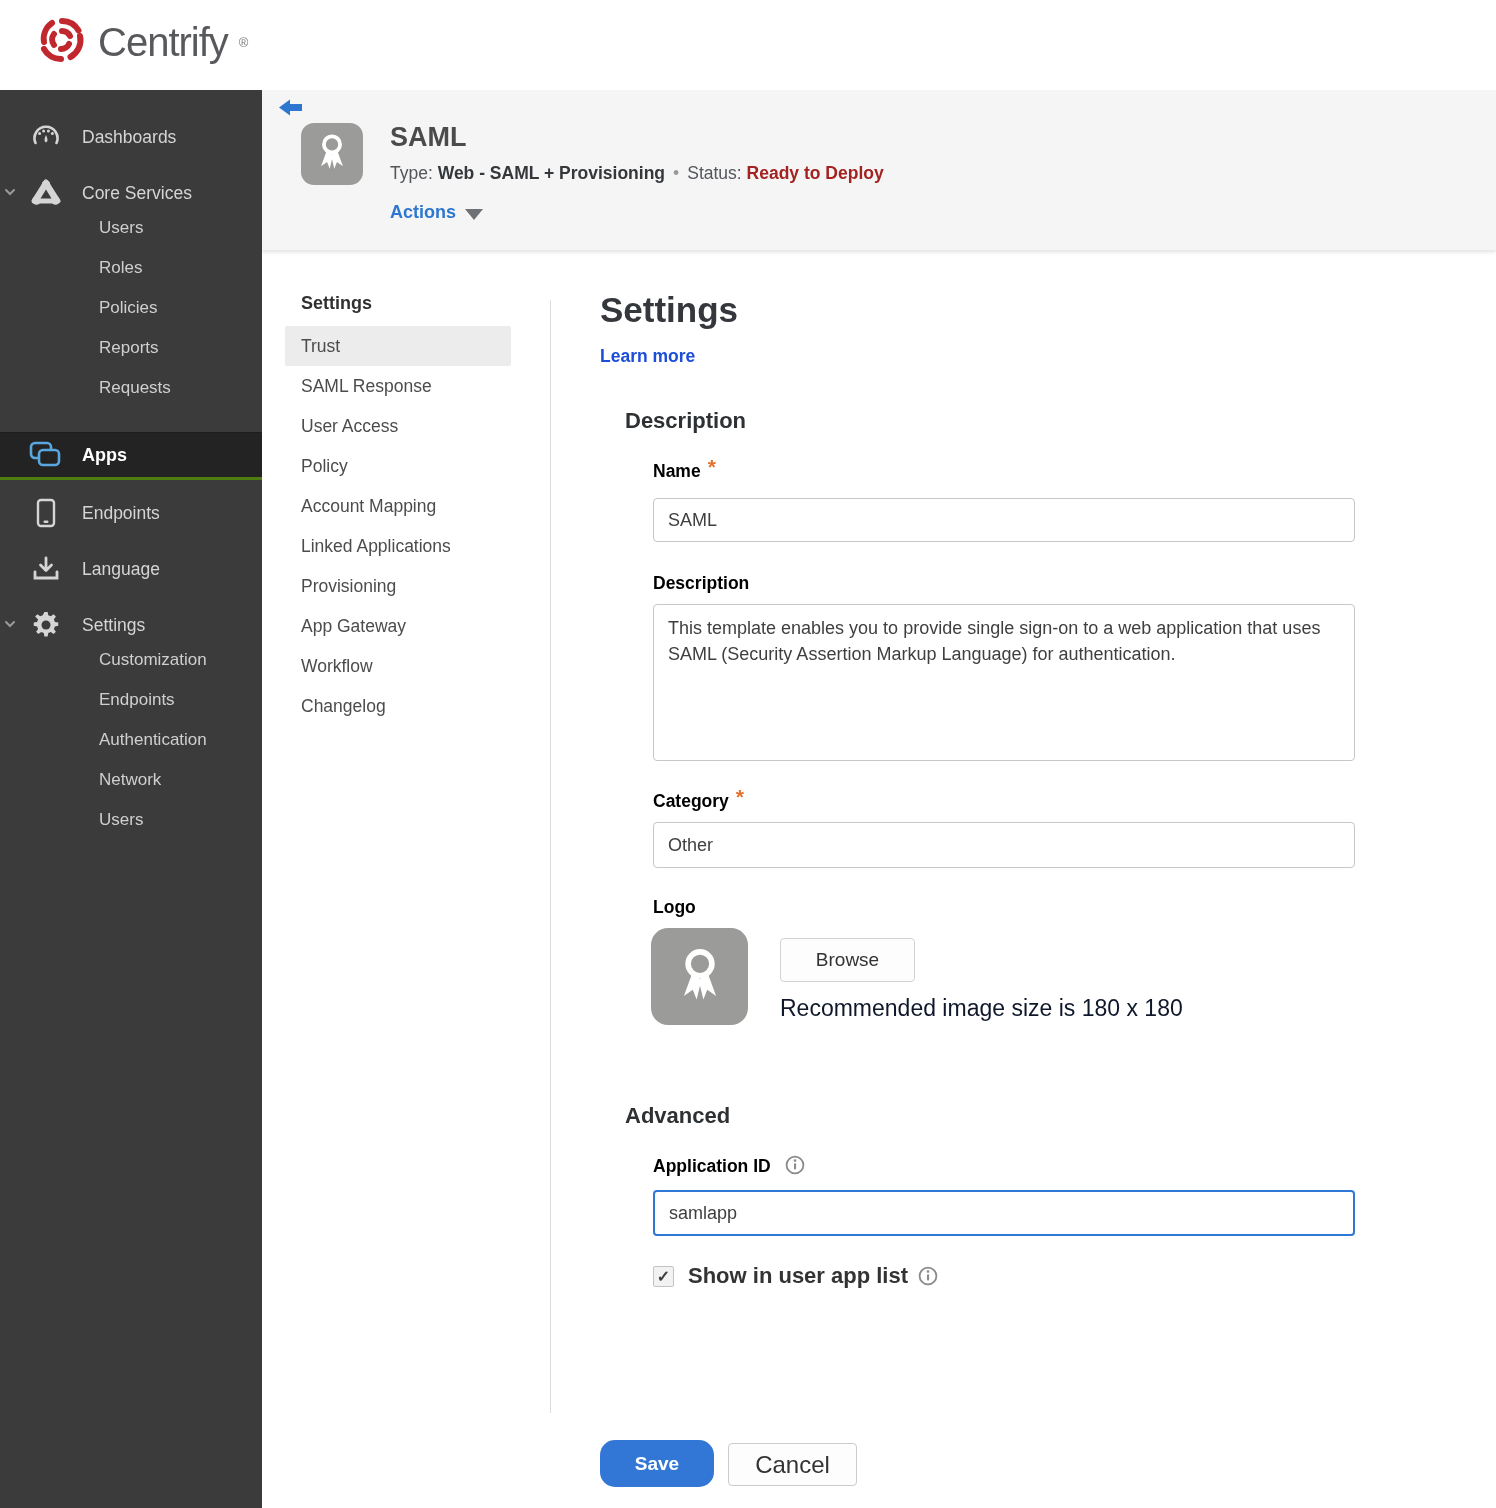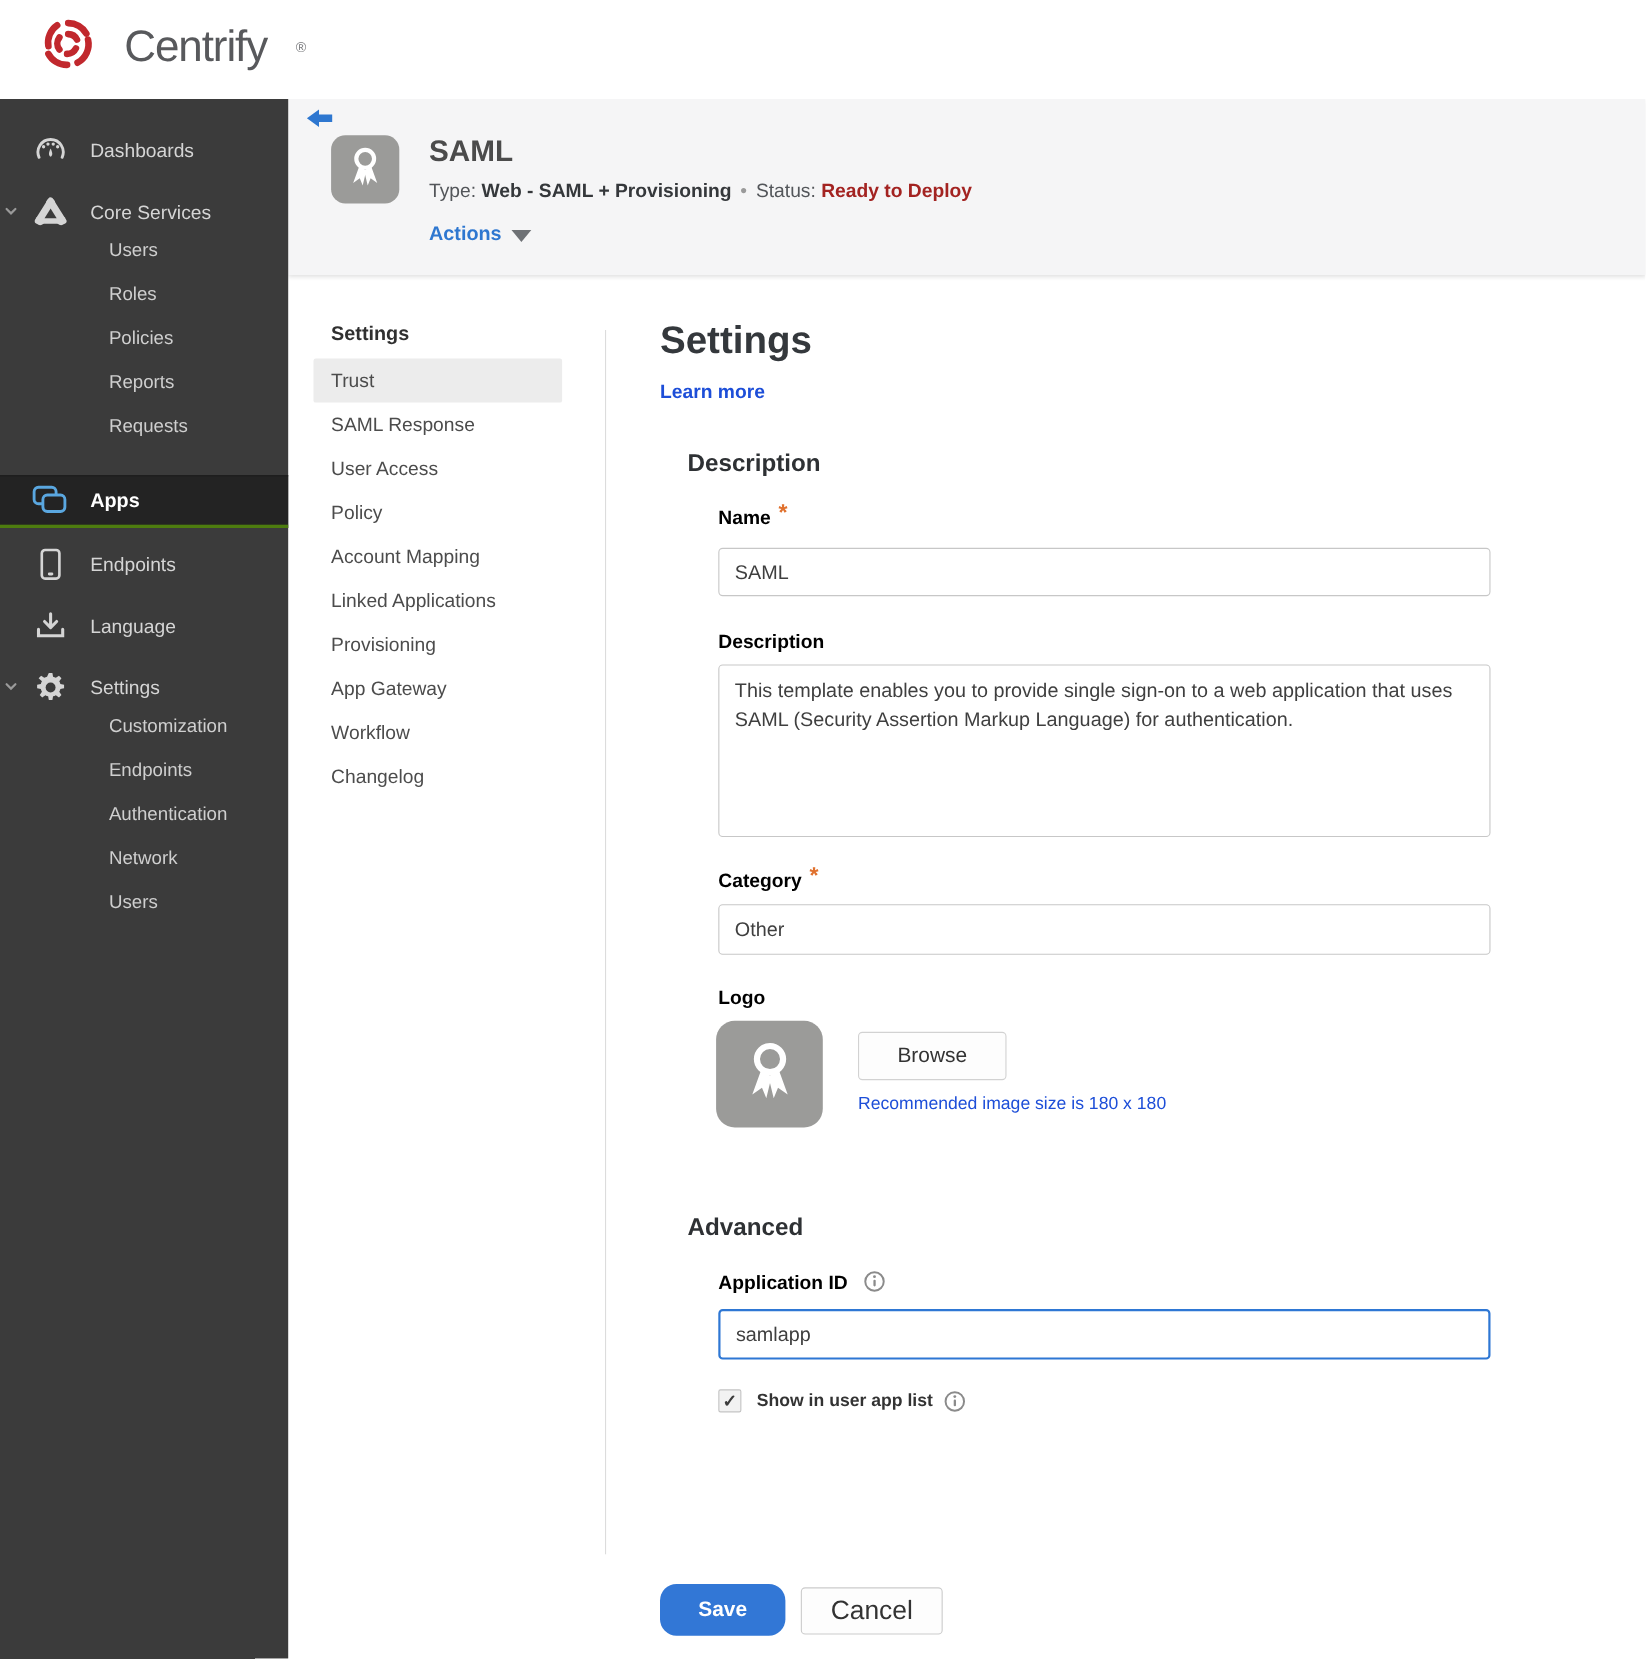--- a/index.html
+++ b/index.html
@@ -2,21 +2,21 @@
 <html><head>
 <meta charset="utf-8">
 <style>
   * { margin:0; padding:0; box-sizing:border-box; }
   html,body { width:1496px; height:1508px; }
   body { font-family:"Liberation Sans", sans-serif; background:#fff; color:#3a3a3a; }
   #page { position:relative; width:1496px; height:1508px; overflow:hidden; background:#fff; }
 
   
   .topbar { position:absolute; left:0; top:0; width:1496px; height:90px; background:#fff; z-index:5; }
-  .brand { position:absolute; left:36px; top:14px; display:flex; align-items:center; gap:25px; }
+  .brand { position:absolute; left:36px; top:14px; display:flex; align-items:center; gap:10px; }
   .brand-text { font-size:40px; color:#58595c; font-weight:400; letter-spacing:-1px; }
   .brand-reg { font-size:13px; color:#7a7b7e; vertical-align:super; margin-left:1px; }
 
   
   .sidebar { position:absolute; left:0; top:90px; width:262px; height:1418px; background:#3b3b3b; z-index:4; }
   .side-row { position:absolute; left:0; width:262px; height:38px; display:flex; align-items:center; cursor:pointer; }
   .side-row .ico { position:absolute; left:31px; width:30px; height:30px; display:flex; align-items:center; justify-content:center; }
   .side-row .lbl { position:absolute; left:82px; font-size:17.5px; color:#d5d5d5; }
   .side-row .chev { position:absolute; left:3px; width:16px; height:16px; }
   .side-sub { position:absolute; left:99px; font-size:17px; color:#cfcfcf; cursor:pointer; }
@@ -59,26 +59,26 @@
   .pos { position:absolute; }
   .txt-input { width:702px; height:44px; border:1px solid #c7c7c7; border-radius:4px; font-family:"Liberation Sans",sans-serif;
                font-size:18px; color:#3f3f3f; padding:0 14px; background:#fff; outline:none; }
   .txt-area { width:702px; height:157px; border:1px solid #c7c7c7; border-radius:4px; font-family:"Liberation Sans",sans-serif;
               font-size:18px; color:#3f3f3f; padding:10px 14px; line-height:1.45; resize:none; background:#fff; outline:none; }
   .txt-input.focused { border:2px solid #2e77d4; height:46px; }
   .logo-box { position:absolute; left:51px; top:638px; width:97px; height:97px; background:#9b9b99; border-radius:17px;
               display:flex; align-items:center; justify-content:center; }
   .browse-btn { position:absolute; left:180px; top:648px; width:135px; height:44px; background:#fdfdfd; border:1px solid #d2d2d2;
                 border-radius:4px; font-size:19px; color:#333; font-family:"Liberation Sans",sans-serif; cursor:pointer; }
-  .logo-hint { position:absolute; left:180px; top:705px; font-size:16px; color:#1d4ed8; }
+  .logo-hint { position:absolute; left:180px; top:705px; font-size:23px; color:#0f172a; }
   .info-ic { display:inline-block; width:20px; height:20px; vertical-align:-3px; margin-left:10px; }
   .check-row { position:absolute; left:53px; top:973px; display:flex; align-items:center; cursor:pointer; }
   .checkbox { width:21px; height:21px; background:#f2f2f2; border:1px solid #c3c3c3; border-radius:2px;
               display:flex; align-items:center; justify-content:center; font-size:16px; font-weight:bold; color:#3c3c3c; margin-right:14px; }
-  .check-label { font-size:16px; font-weight:bold; color:#333; }
+  .check-label { font-size:22px; font-weight:bold; color:#333; }
   .save-btn { position:absolute; left:0; top:1150px; width:114px; height:47px; background:#3277d6; border:none; border-radius:15px;
               color:#fff; font-size:19px; font-weight:bold; font-family:"Liberation Sans",sans-serif; cursor:pointer; }
   .cancel-btn { position:absolute; left:128px; top:1153px; width:129px; height:43px; background:#fdfdfd; border:1px solid #cbcbcb;
                 border-radius:4px; color:#333; font-size:24px; font-family:"Liberation Sans",sans-serif; cursor:pointer; }
 </style>
 </head>
 <body>
 
 <div id="page">
 

